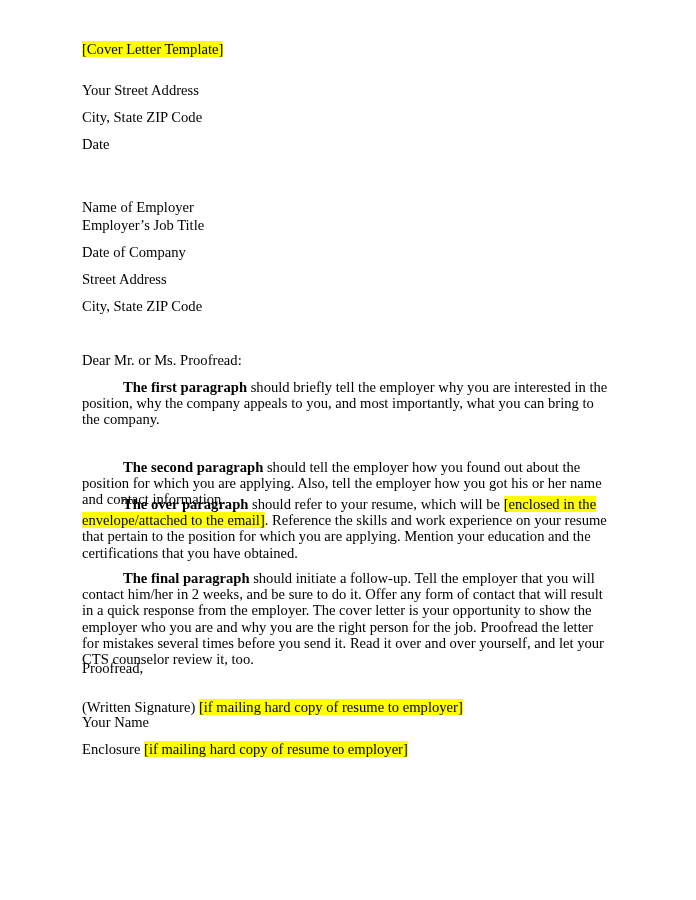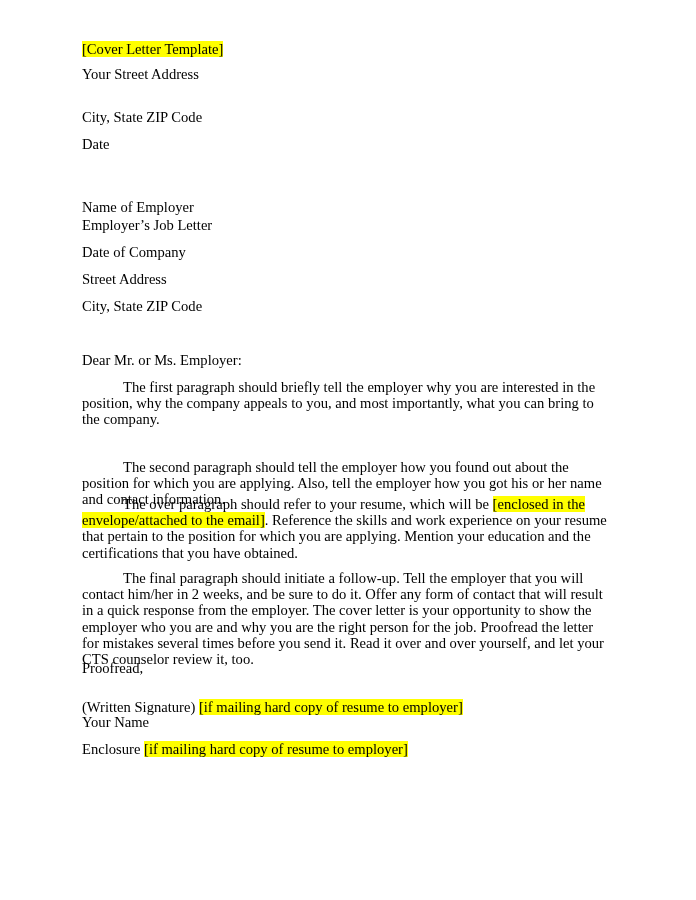--- a/index.html
+++ b/index.html
@@ -3,42 +3,42 @@
 <meta charset="utf-8">
 <style>
   html, body { margin: 0; padding: 0; background: #ffffff; }
   body { width: 696px; height: 900px; position: relative; overflow: hidden;
          font-family: "Liberation Serif", "DejaVu Serif", serif; color: #000; }
   .page { position: absolute; left: 82px; top: 0; width: 530px; font-size: 14.6px; }
   .line { position: absolute; left: 0; white-space: nowrap; line-height: 18px; }
   .hl { background: #ffff00; }
   .para { position: absolute; left: 0; width: 530px; line-height: 16.2px; text-align: left; }
   .para .indent { display: inline-block; width: 41px; }
-  b { font-weight: normal; }
+  b { font-weight: bold; }
 </style>
 </head>
 <body>
 
 <div class="page">
 
   <div class="line" style="top:40px">
     <span class="hl">[Cover Letter Template]</span>
   </div>
 
-  <div class="line" style="top:65px">Your Street Address</div>
+  <div class="line" style="top:81px">Your Street Address</div>
   <div class="line" style="top:108px">City, State ZIP Code</div>
   <div class="line" style="top:135px">Date</div>
 
   <div class="line" style="top:198px">Name of Employer</div>
-  <div class="line" style="top:216px">Employer’s Job Letter</div>
+  <div class="line" style="top:216px">Employer’s Job Title</div>
   <div class="line" style="top:243px">Date of Company</div>
   <div class="line" style="top:270px">Street Address</div>
   <div class="line" style="top:297px">City, State ZIP Code</div>
 
-  <div class="line" style="top:351px">Dear Mr. or Ms. Employer:</div>
+  <div class="line" style="top:351px">Dear Mr. or Ms. Proofread:</div>
 
   <div class="para" style="top:379px">
     <span class="indent"></span><b>The first paragraph</b><span> should briefly tell the employer why you are interested in the position, why the company appeals to you, and most importantly, what you can bring to the company.</span>
   </div>
 
   <div class="para" style="top:459px">
     <span class="indent"></span><b>The second paragraph</b><span> should tell the employer how you found out about the position for which you are applying. Also, tell the employer how you got his or her name and contact information.</span>
   </div>
 
   <div class="para" style="top:496px">

